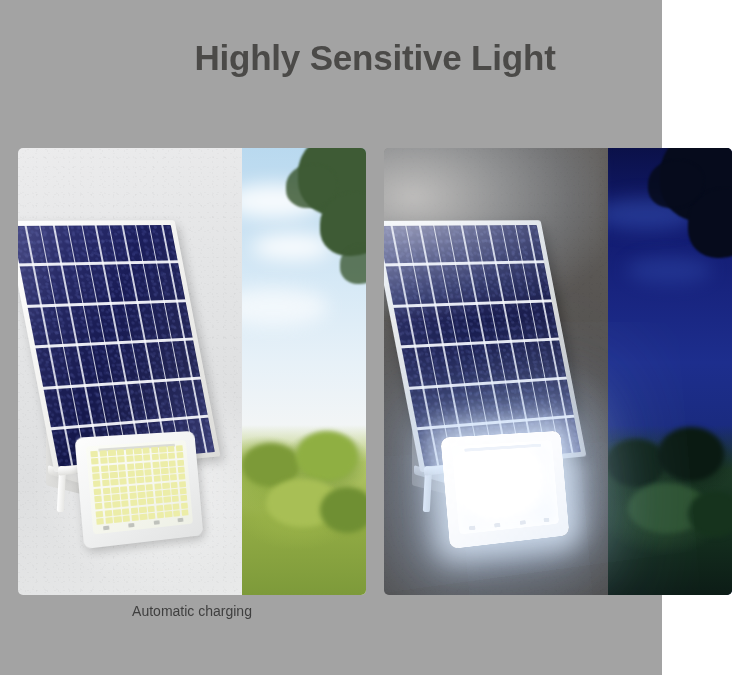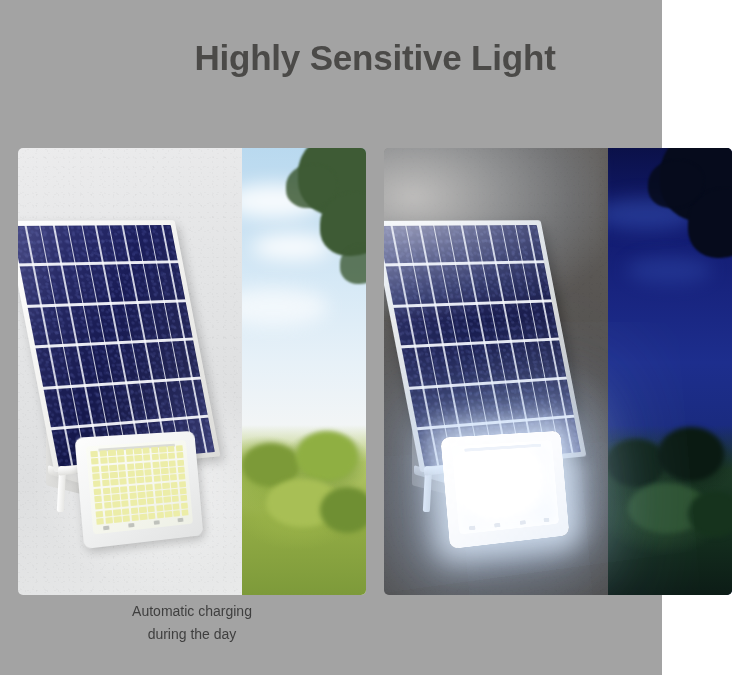--- a/index.html
+++ b/index.html
@@ -746,17 +746,16 @@
               <span class="screw"></span>
             </div>
           </div>
         </div>
       </div>
     </div>
   </div>
 
   <div class="caption day-caption">
     <div>Automatic charging</div>
-    <div>during the day</div>
   </div>
 
 
 </div>
 
 </body></html>

